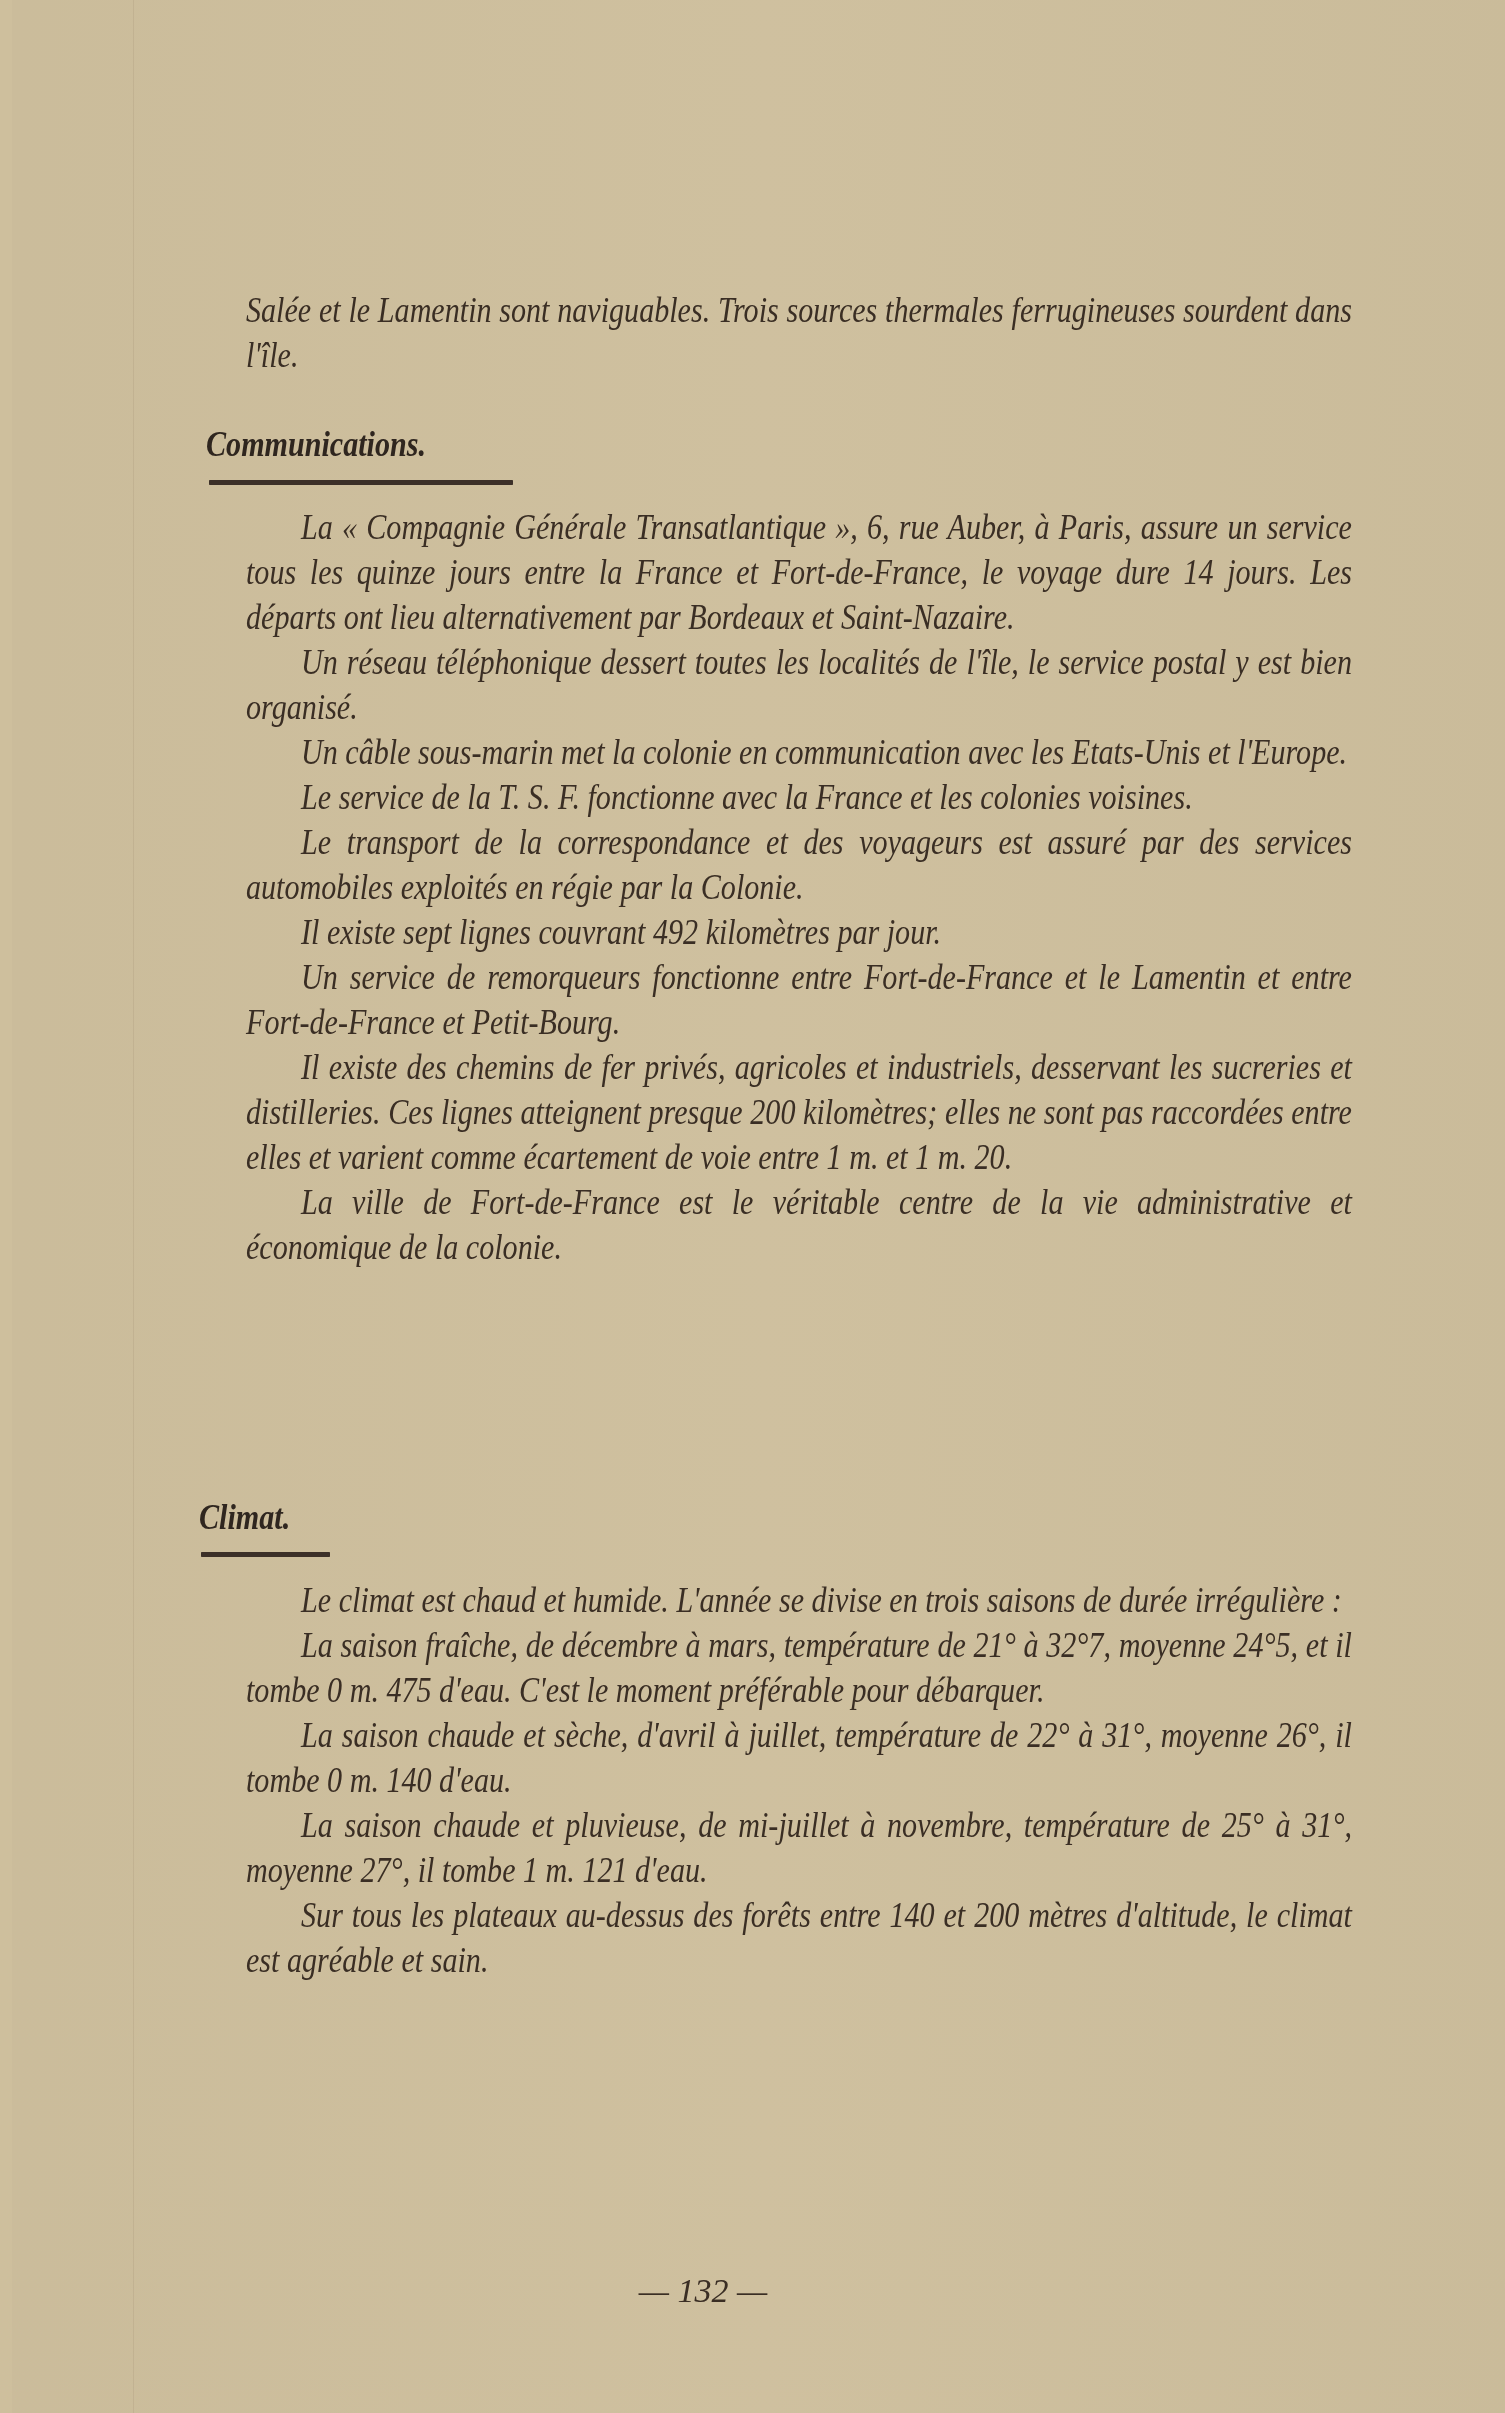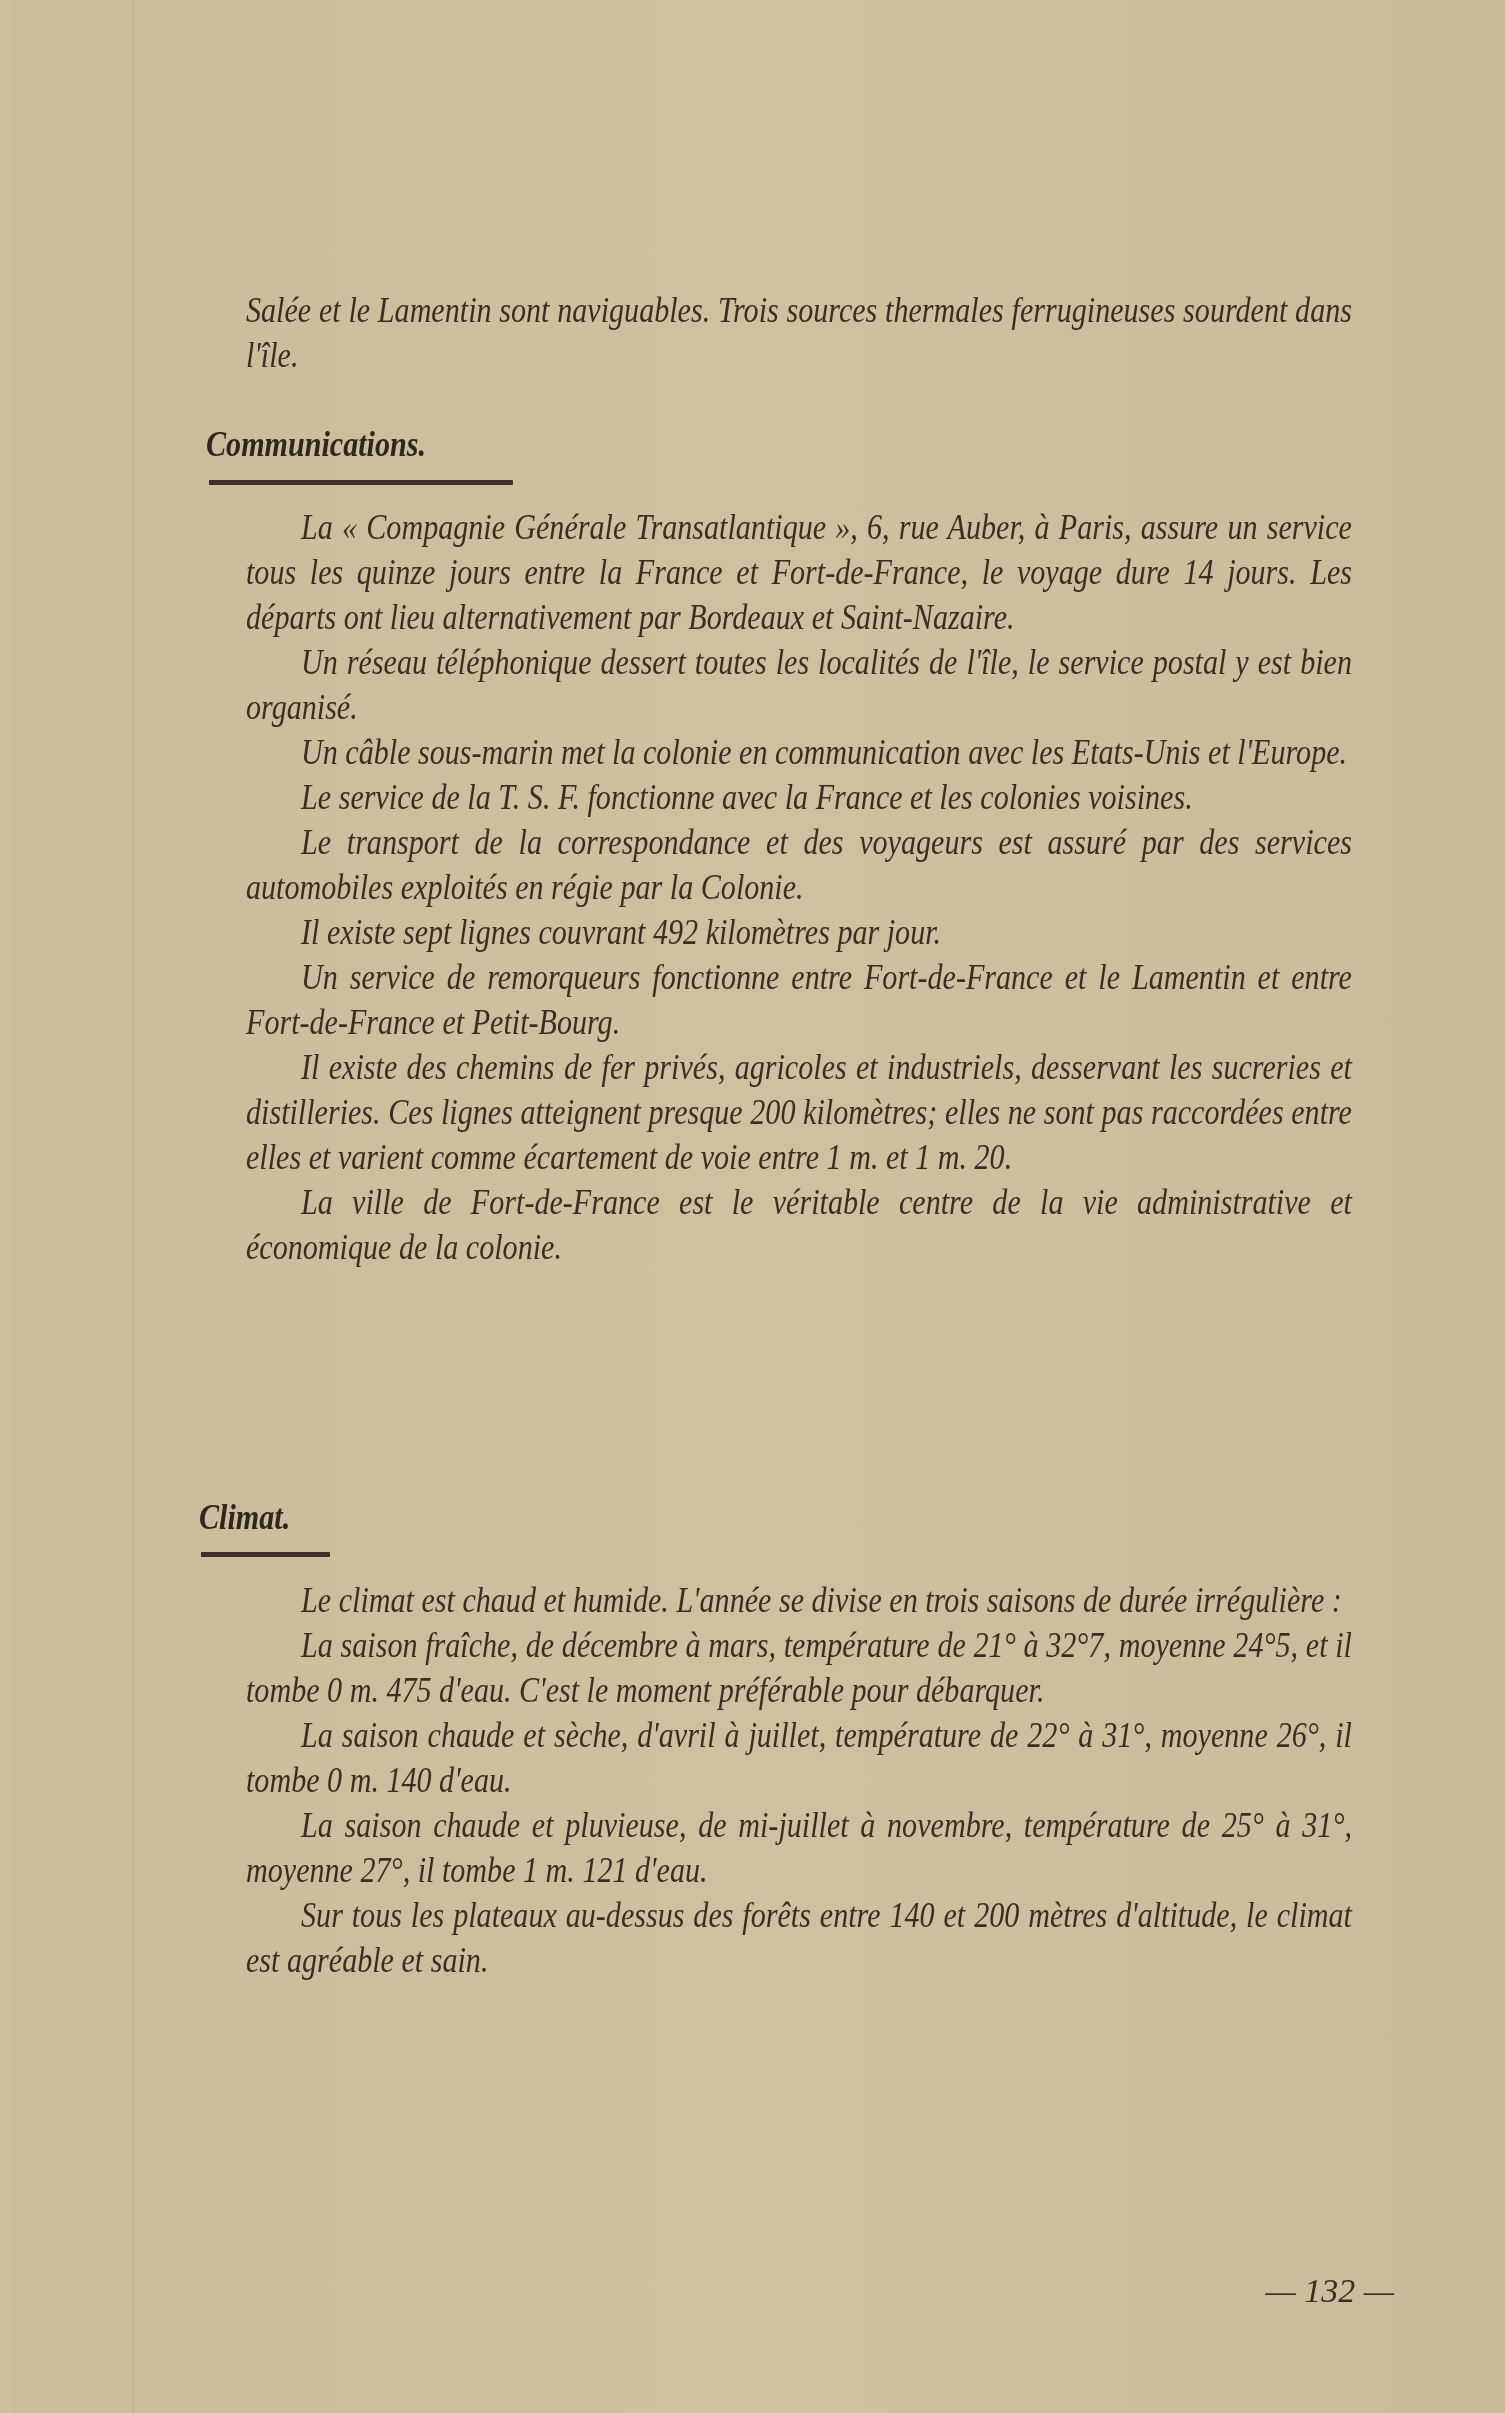--- a/index.html
+++ b/index.html
@@ -36,21 +36,21 @@
     font-weight: bold; font-size: 35px; line-height: 41px;
     transform: scaleX(0.86); transform-origin: left top;
     color: #2f261f;
   }
   .rule {
     position: absolute; height: 4.7px; background: #3c3028;
     border-radius: 0.7px;
   }
   .folio {
     position: absolute; left: 0; width: 1382px; top: 2270px;
-    text-align: right; font-size: 34px; line-height: 41px; color: #3a2e24;
+    text-align: center; font-size: 34px; line-height: 41px; color: #3a2e24;
   }
 </style>
 </head>
 <body>
 
 <div class="page">
   <div class="fold"></div>
 
   <div class="block" style="top:288px;">
     <p>Salée et le Lamentin sont naviguables. Trois sources thermales ferrugineuses sourdent dans l'île.</p>

